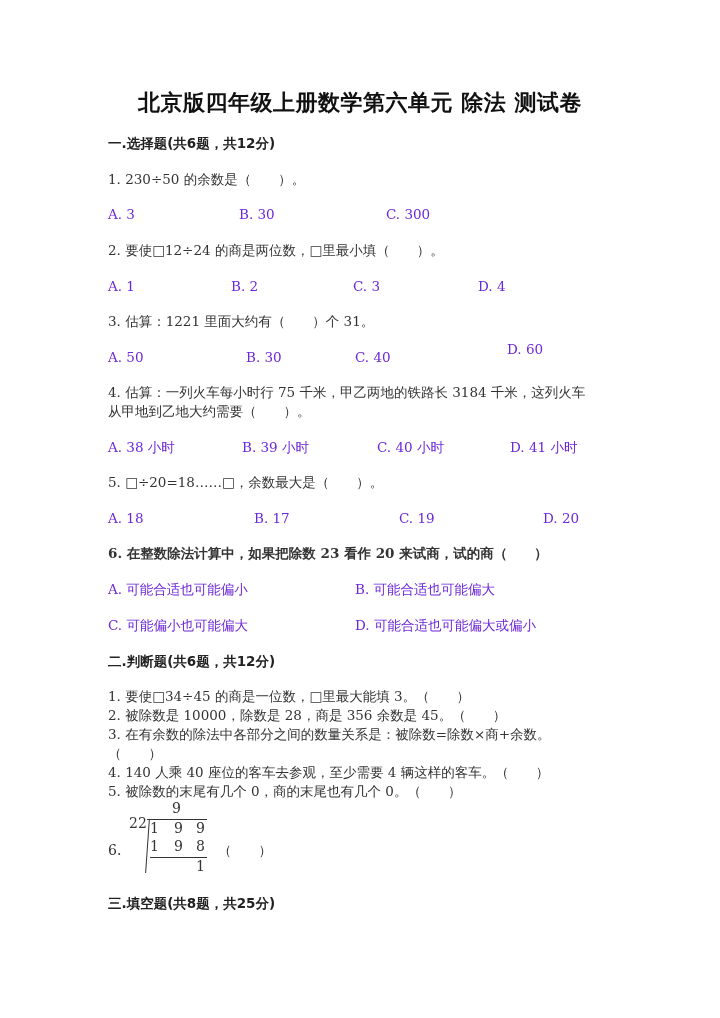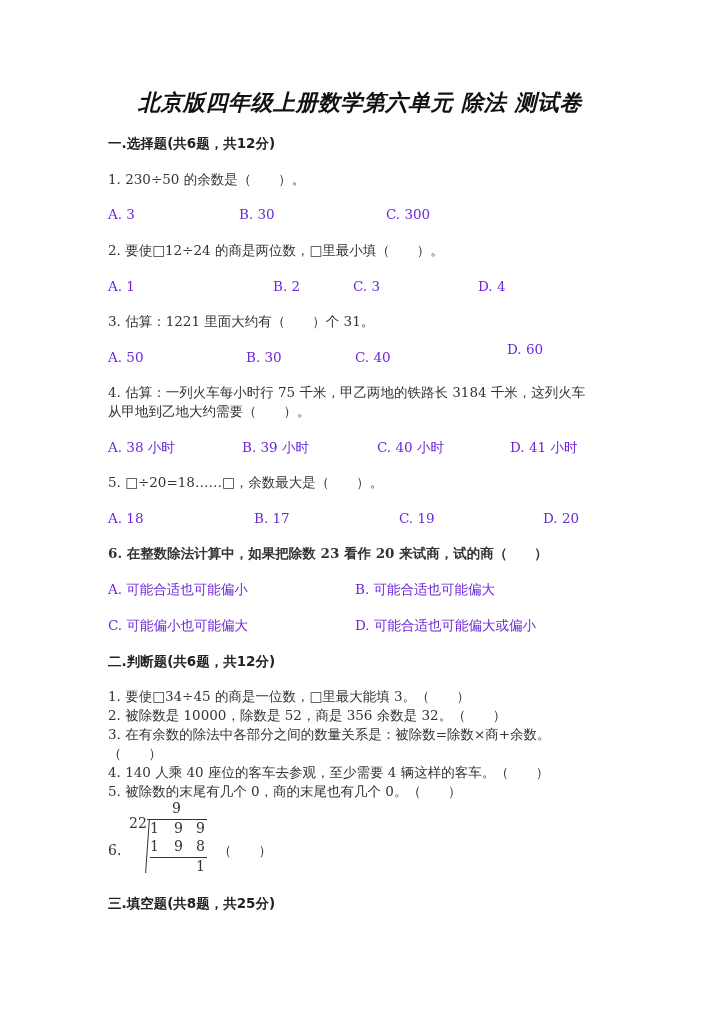--- a/index.html
+++ b/index.html
@@ -1,20 +1,20 @@
 <!DOCTYPE html>
 <html><head>
   <meta charset="utf-8">
   <style>
     html, body { margin: 0; padding: 0; background: #ffffff; }
     body { width: 720px; height: 1018px; position: relative; overflow: hidden;
            font-family: "DejaVu Serif", "Liberation Serif", serif; color: #222; }
     .abs { position: absolute; white-space: nowrap; }
     .title { left: 0; width: 720px; top: 88px; text-align: center; font-size: 22px; font-weight: bold;
-             font-family: "DejaVu Sans", "Liberation Sans", sans-serif; letter-spacing: 0.5px; color: #111; font-style: italic; }
+             font-family: "DejaVu Sans", "Liberation Sans", sans-serif; letter-spacing: 0.5px; color: #111; }
     .section { font-size: 13.5px; font-weight: bold; font-family: "DejaVu Sans", "Liberation Sans", sans-serif; color: #222; }
     .q { font-size: 13.5px; color: #333; }
     .opt { font-size: 13.5px; color: #6d28d9; }
     .tf { font-size: 13.5px; color: #333; line-height: 19px; }
     .div-figure { left: 108px; top: 800px; width: 180px; height: 75px; }
     .div-figure span { position: absolute; font-size: 14px; color: #333; }
     .div-line { position: absolute; background: #333; }
   </style>
 </head>
 <body>
@@ -23,21 +23,21 @@
 
 <div class="abs section" style="left:108px; top:135px;">一.选择题(共6题，共12分)</div>
 
 <div class="abs q" style="left:108px; top:171px;">1. 230÷50 的余数是（　　）。</div>
 <div class="abs opt" style="left:108px; top:206px;">A. 3</div>
 <div class="abs opt" style="left:239px; top:206px;">B. 30</div>
 <div class="abs opt" style="left:386px; top:206px;">C. 300</div>
 
 <div class="abs q" style="left:108px; top:242px;">2. 要使□12÷24 的商是两位数，□里最小填（　　）。</div>
 <div class="abs opt" style="left:108px; top:278px;">A. 1</div>
-<div class="abs opt" style="left:231px; top:278px;margin-left:42px;">B. 2</div>
+<div class="abs opt" style="left:231px; top:278px;">B. 2</div>
 <div class="abs opt" style="left:353px; top:278px;">C. 3</div>
 <div class="abs opt" style="left:478px; top:278px;">D. 4</div>
 
 <div class="abs q" style="left:108px; top:313px;">3. 估算：1221 里面大约有（　　）个 31。</div>
 <div class="abs opt" style="left:108px; top:349px;">A. 50</div>
 <div class="abs opt" style="left:246px; top:349px;">B. 30</div>
 <div class="abs opt" style="left:355px; top:349px;">C. 40</div>
 <div class="abs opt" style="left:507px; top:341px;">D. 60</div>
 
 <div class="abs q" style="left:108px; top:384px;">4. 估算：一列火车每小时行 75 千米，甲乙两地的铁路长 3184 千米，这列火车</div>
@@ -55,21 +55,21 @@
 
 <div class="abs q" style="left:108px; top:545px;font-weight:bold;">6. 在整数除法计算中，如果把除数 23 看作 20 来试商，试的商（　　）</div>
 <div class="abs opt" style="left:108px; top:581px;">A. 可能合适也可能偏小</div>
 <div class="abs opt" style="left:355px; top:581px;">B. 可能合适也可能偏大</div>
 <div class="abs opt" style="left:108px; top:617px;">C. 可能偏小也可能偏大</div>
 <div class="abs opt" style="left:355px; top:617px;">D. 可能合适也可能偏大或偏小</div>
 
 <div class="abs section" style="left:108px; top:653px;">二.判断题(共6题，共12分)</div>
 
 <div class="abs tf" style="left:108px; top:687px;">1. 要使□34÷45 的商是一位数，□里最大能填 3。（　　）</div>
-<div class="abs tf" style="left:108px; top:706px;">2. 被除数是 10000，除数是 52，商是 356 余数是 32。（　　）</div>
+<div class="abs tf" style="left:108px; top:706px;">2. 被除数是 10000，除数是 28，商是 356 余数是 45。（　　）</div>
 <div class="abs tf" style="left:108px; top:725px;">3. 在有余数的除法中各部分之间的数量关系是：被除数=除数×商+余数。</div>
 <div class="abs tf" style="left:108px; top:744px;">（　　）</div>
 <div class="abs tf" style="left:108px; top:763px;">4. 140 人乘 40 座位的客车去参观，至少需要 4 辆这样的客车。（　　）</div>
 <div class="abs tf" style="left:108px; top:782px;text-align:right;">5. 被除数的末尾有几个 0，商的末尾也有几个 0。（　　）</div>
 
 <div class="abs div-figure">
   <span style="left:0px; top:42px;">6.</span>
   <span style="left:64px; top:0px;">9</span>
   <span style="left:21px; top:15px;">22</span>
   <div class="div-line" style="left:39px; top:19px; width:60px; height:1px;"></div>

